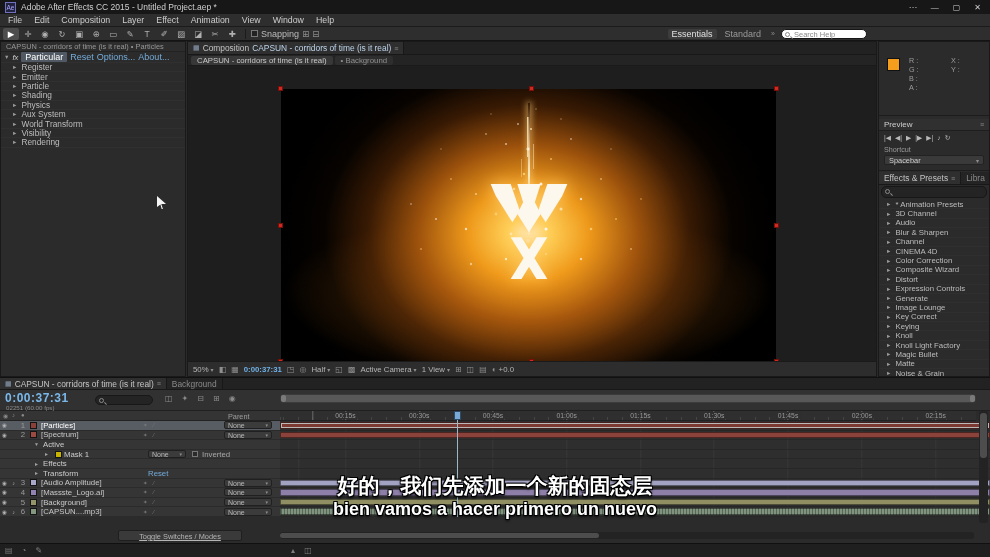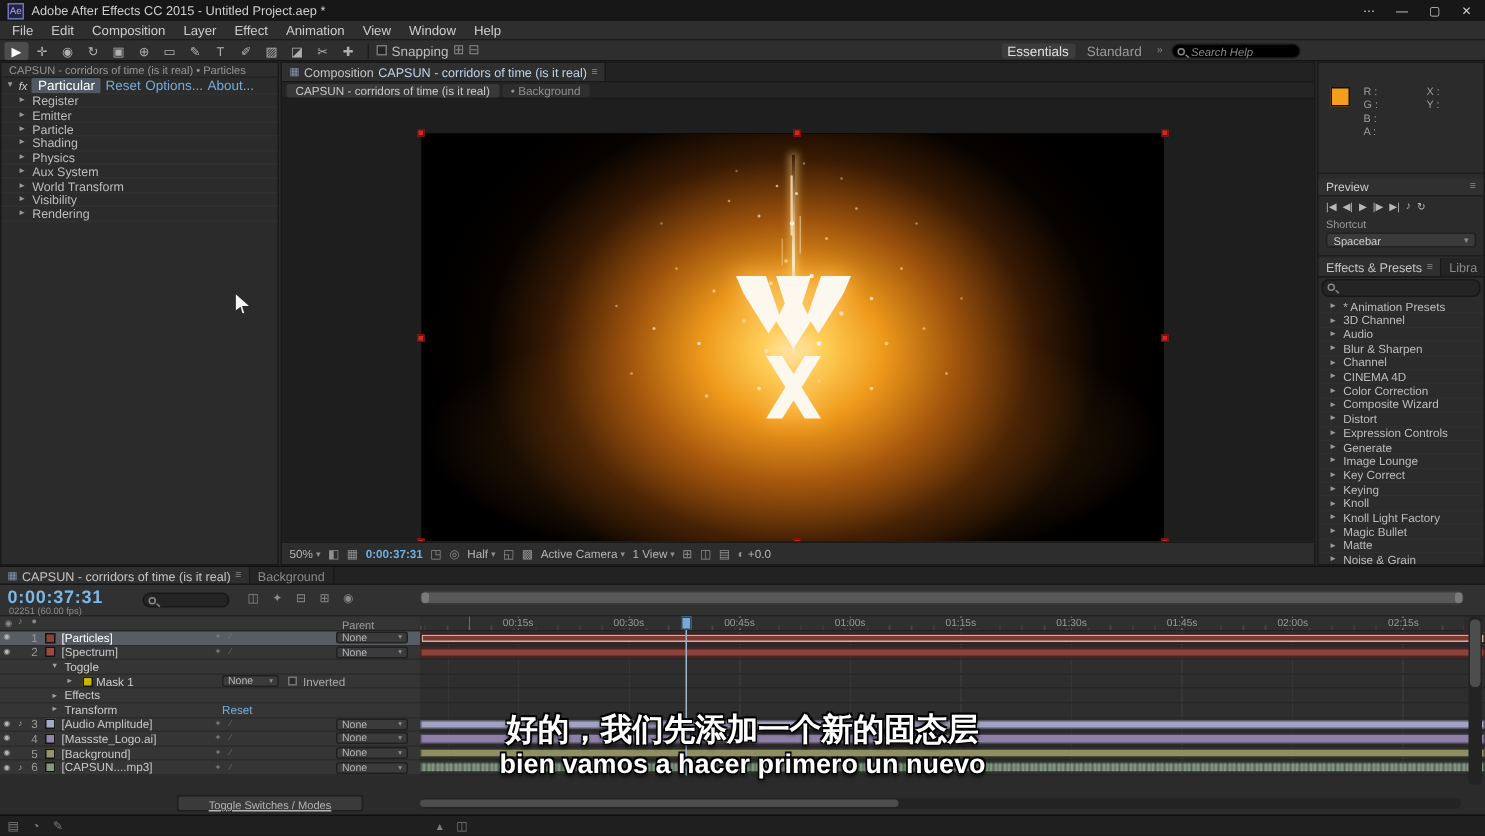--- a/index.html
+++ b/index.html
@@ -17,21 +17,21 @@
   .menu-item{padding:0 6px;color:#cdcdcd;}
   .toolbar{position:absolute;top:27px;left:0;right:0;height:14px;background:#2e2e2e;border-bottom:1px solid #141414;display:flex;align-items:center;gap:1px;padding:0 3px;font-size:9px;}
   .tool{width:16px;text-align:center;color:#b0b0b0;font-size:8.5px;line-height:12px;border-radius:2px;}
   .tool.active{background:#4d4d4d;color:#fff;}
   .tb-sep{width:1px;height:10px;background:#1c1c1c;margin:0 4px;}
   .snap{display:flex;align-items:center;gap:3px;color:#bbb;}
   .snap .cb{width:7px;height:7px;border:1px solid #777;background:#222;}
   .tb-right{margin-left:auto;display:flex;align-items:center;gap:6px;padding-right:120px;}
   .ws{color:#9a9a9a;padding:0 4px;}
   .ws-active{color:#e0e0e0;background:#3c3c3c;border-radius:2px;}
-  .search-help{width:86px;height:10px;background:#000000;border:1px solid #161616;border-radius:5px;color:#888;font-size:7.5px;padding:0 4px 0 12px;position:relative;font-style:italic;}
+  .search-help{width:86px;height:10px;background:#ffffff;border:1px solid #161616;border-radius:5px;color:#888;font-size:7.5px;padding:0 4px 0 12px;position:relative;}
   .mag{position:absolute;left:3px;top:2px;width:5px;height:5px;border:1px solid #8a8a8a;border-radius:50%;}
   .mag::after{content:"";position:absolute;left:4px;top:4px;width:3px;height:1px;background:#8a8a8a;transform:rotate(45deg);}
 
   
   .panel{position:absolute;background:#2b2b2b;border:1px solid #191919;}
   .tabs{height:13px;background:#222;display:flex;border-bottom:1px solid #181818;font-size:8.4px;overflow:hidden;}
   .tab{padding:0 5px;display:flex;align-items:center;gap:3px;background:#2f2f2f;color:#c4c4c4;border-right:1px solid #181818;white-space:nowrap;}
   .tab.inactive{background:#242424;color:#8a8a8a;}
   .tab-icon{color:#8a9bb0;font-size:7px;}
   .hamb{color:#8a8a8a;font-size:7px;}
@@ -574,21 +574,21 @@
             <span class="sw">✦ ⁄</span>
             <span class="parent-box">None</span>
           </div>
           <div class="tl-right">
             <div class="tl-bar" style="background: rgb(138, 66, 59);"></div>
           </div>
         </div>
         <div class="tl-row">
           <div class="tl-left">
             <span class="garrow">▼</span>
-            <span class="glabel">Toggle</span>
+            <span class="glabel">Active</span>
           </div>
           <div class="tl-right"></div>
         </div>
         <div class="tl-row">
           <div class="tl-left">
             <span class="garrow deep">►</span>
             <span class="chip" style="background: rgb(200, 180, 0);"></span>
             <span class="glabel">Mask 1</span>
             <span class="mode-box">None</span>
             <span class="inv-cb"></span>

